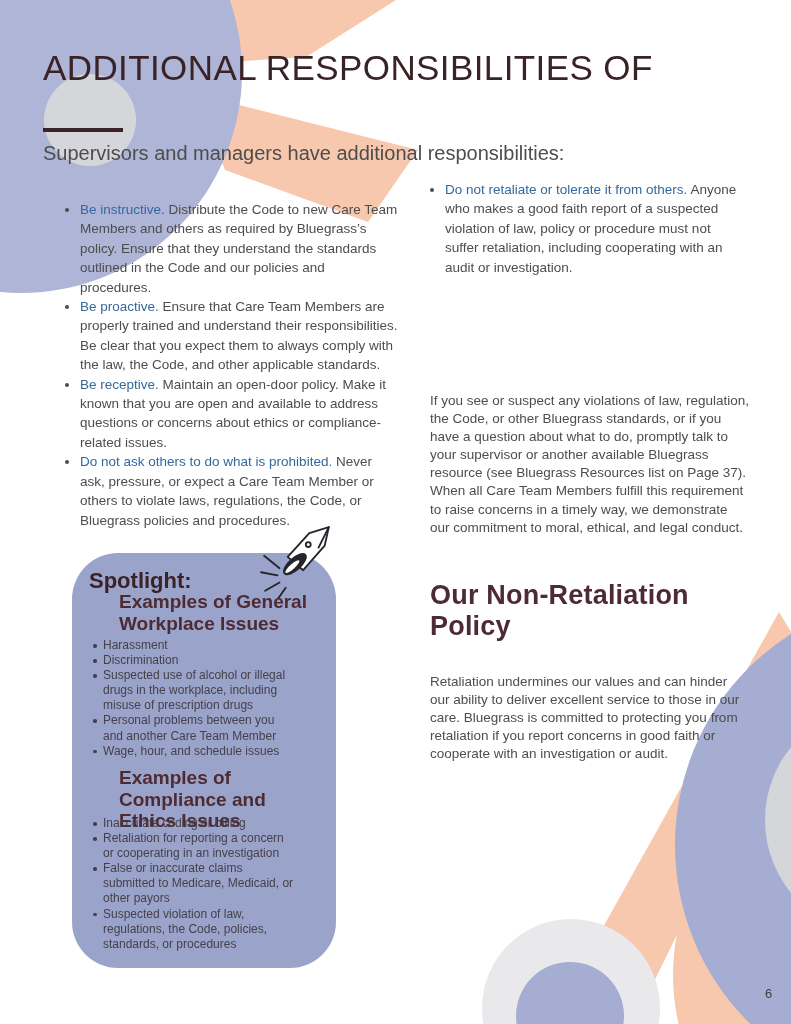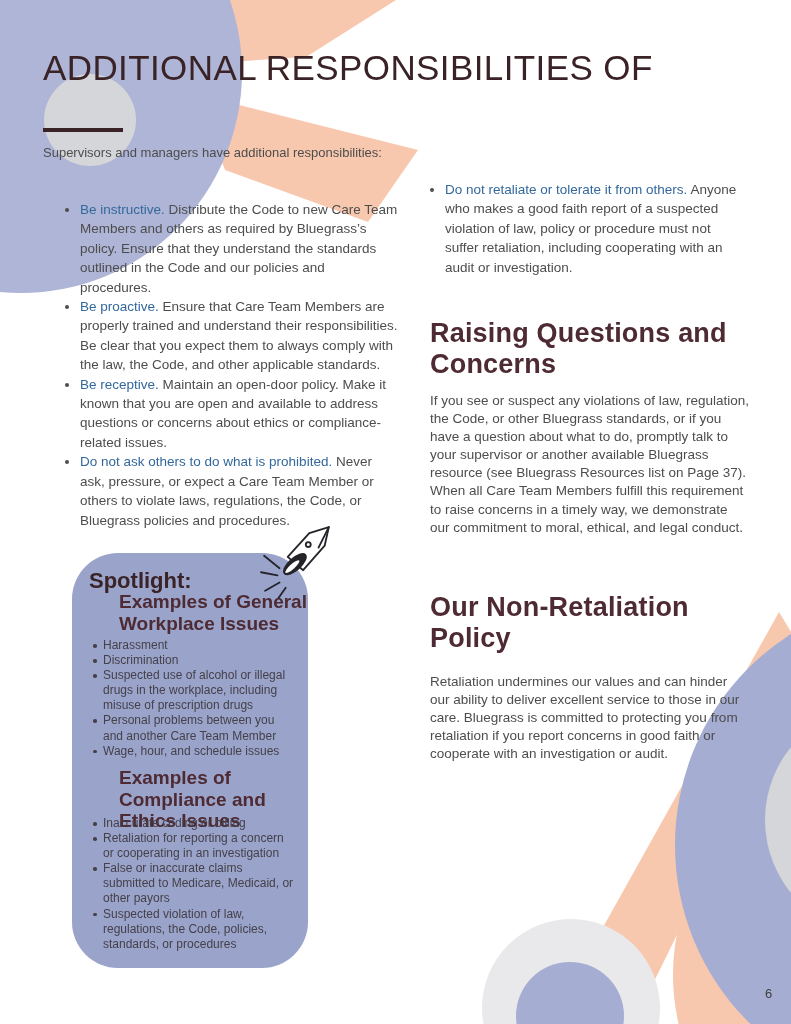--- a/index.html
+++ b/index.html
@@ -10,39 +10,39 @@
   }
   *{margin:0;padding:0;box-sizing:border-box;}
   body{background:#888;font-family:"Liberation Sans","DejaVu Sans",sans-serif;}
   .page{position:relative;width:791px;height:1024px;margin:0 auto;background:var(--page);overflow:hidden;}
   .decor{position:absolute;inset:0;z-index:0;}
   .content{position:absolute;inset:0;z-index:1;}
 
   .title{position:absolute;left:43px;top:48px;font-size:35px;line-height:40px;font-weight:400;
          letter-spacing:.4px;color:var(--maroon-title);white-space:nowrap;}
   .title-underline{position:absolute;left:43px;top:128px;width:80px;height:4px;background:var(--maroon-title);}
-  .subtitle{position:absolute;left:43px;top:143px;font-size:13px;line-height:20px;color:var(--body);}
+  .subtitle{position:absolute;left:43px;top:143px;font-size:20px;line-height:20px;color:var(--body);}
 
   ul.bullets{list-style:none;position:absolute;font-size:13.5px;line-height:19.4px;color:var(--body);}
   ul.bullets li{position:relative;padding-left:18px;}
   ul.bullets li::before{content:'';position:absolute;left:3px;top:8px;width:4px;height:4px;border-radius:50%;background:var(--body);}
   ul.bullets .lead{color:var(--blue);}
   #left-list{left:62px;top:180px;width:336px;margin-top:20px;}
   #right-list{left:427px;top:180px;width:312px;}
 
   .section-heading{position:absolute;left:430px;width:322px;font-size:27px;line-height:31px;
                    font-weight:600;letter-spacing:.2px;color:var(--maroon-head);}
   .section-para{position:absolute;left:430px;width:320px;font-size:13.5px;line-height:18.1px;color:var(--body);}
   #heading-raising{top:318px;}
   #para-raising{top:392px;}
-  #heading-retaliation{top:592px;}
+  #heading-retaliation{top:580px;}
   #para-retaliation-1{top:673px;}
   #para-retaliation-2{top:777px;}
 
-  .spotlight-box{position:absolute;left:72px;top:553px;width:236px;height:415px;
+  .spotlight-box{position:absolute;left:72px;top:553px;width:264px;height:415px;
                  background:var(--periwinkle-box);border-radius:46px;}
   .spotlight-title{position:absolute;left:17px;top:15px;font-size:22px;font-weight:600;color:var(--maroon-title);}
   .spot-heading{position:absolute;left:13px;width:205px;font-size:19px;line-height:21.5px;font-weight:700;color:var(--maroon-head);margin-left:34px;}
   #spot-heading-1{top:38px;}
   #spot-heading-2{top:214px;}
   ul.spot-list{list-style:none;position:absolute;left:20px;width:204px;font-size:12px;line-height:15.1px;color:#454049;}
   ul.spot-list li{position:relative;padding-left:11px;}
   ul.spot-list li::before{content:'';position:absolute;left:1px;top:6px;width:3.5px;height:3.5px;border-radius:50%;background:#454049;}
   #spot-list-1{top:85px;}
   #spot-list-2{top:263px;}
@@ -87,21 +87,20 @@
         <li><span class="lead">Be instructive. </span><span>Distribute the Code to new Care Team Members and others as required by Bluegrass’s policy. Ensure that they understand the standards outlined in the Code and our policies and procedures.</span></li>
         <li><span class="lead">Be proactive. </span><span>Ensure that Care Team Members are properly trained and understand their responsibilities. Be clear that you expect them to always comply with the law, the Code, and other applicable standards.</span></li>
         <li><span class="lead">Be receptive. </span><span>Maintain an open-door policy. Make it known that you are open and available to address questions or concerns about ethics or compliance-related issues.</span></li>
         <li><span class="lead">Do not ask others to do what is prohibited. </span><span>Never ask, pressure, or expect a Care Team Member or others to violate laws, regulations, the Code, or Bluegrass policies and procedures.</span></li>
       </ul>
 
     <ul class="bullets" id="right-list">
         <li><span class="lead">Do not retaliate or tolerate it from others. </span><span>Anyone who makes a good faith report of a suspected violation of law, policy or procedure must not suffer retaliation, including cooperating with an audit or investigation.</span></li>
       </ul>
 
-    <div class="section-heading" id="heading-raising">Raising Questions and Concerns</div>
     <div class="section-para" id="para-raising">If you see or suspect any violations of law, regulation, the Code, or other Bluegrass standards, or if you have a question about what to do, promptly talk to your supervisor or another available Bluegrass resource (see Bluegrass Resources list on Page 37). When all Care Team Members fulfill this requirement to raise concerns in a timely way, we demonstrate our commitment to moral, ethical, and legal conduct.</div>
 
     <div class="section-heading" id="heading-retaliation">Our Non-Retaliation Policy</div>
     <div class="section-para" id="para-retaliation-1">Retaliation undermines our values and can hinder our ability to deliver excellent service to those in our care. Bluegrass is committed to protecting you from retaliation if you report concerns in good faith or cooperate with an investigation or audit.</div>
 
     <div class="spotlight-box">
       <div class="spotlight-title">Spotlight:</div>
       <div class="spot-heading" id="spot-heading-1">Examples of General Workplace Issues</div>
       <ul class="spot-list" id="spot-list-1">
           <li>Harassment</li>

